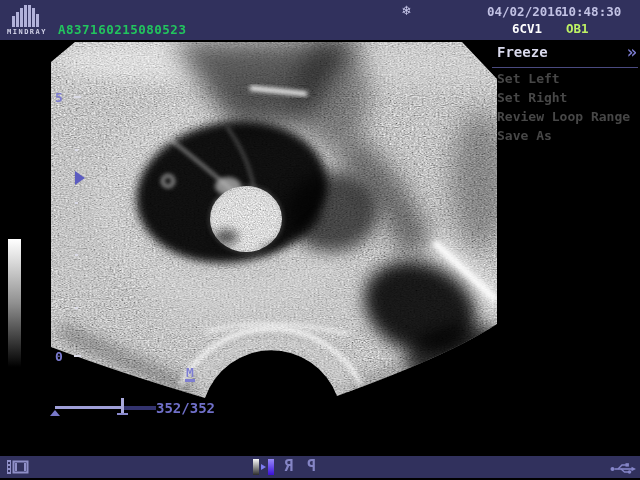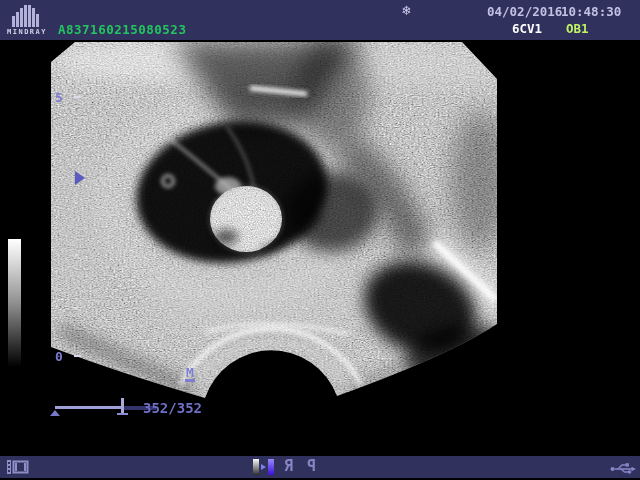--- a/index.html
+++ b/index.html
@@ -39,21 +39,21 @@
   #orient-marker{left:185px;top:366px;font-size:13px;color:#7d7dd1;border-bottom:3px solid #7d7dd1;
     line-height:13px;padding:0 1px;z-index:10;}
 
   
   #cine-track-light{left:55px;top:406px;width:68px;height:3px;background:#9f9fd8;z-index:10;}
   #cine-track-dark{left:123px;top:406px;width:33px;height:4px;background:#33336e;z-index:10;}
   #cine-cursor{left:121px;top:398px;width:3px;height:16px;background:#a9a9dc;z-index:11;}
   #cine-cursor-base{left:117px;top:413px;width:11px;height:2px;background:#8a8ace;z-index:11;}
   #cine-start-tri{left:50px;top:410px;width:0;height:0;z-index:10;
     border-left:5px solid transparent;border-right:5px solid transparent;border-bottom:6px solid #7878c8;}
-  #frame-counter{left:143px;top:400px;font-size:14px;color:#6f6fc8;z-index:10;}
+  #frame-counter{left:156px;top:400px;font-size:14px;color:#6f6fc8;z-index:10;}
 
   
   #bottombar{left:0;top:456px;width:640px;height:22px;background:#31315d;z-index:30;}
   #film-icon{position:absolute;left:7px;top:3px;}
   #graymap-icon{position:absolute;left:253px;top:3px;width:26px;height:16px;}
   #gm-left{position:absolute;left:0;top:0;width:6px;height:16px;background:linear-gradient(#fafafa,#2c2c2c);}
   #gm-arrow{position:absolute;left:8px;top:5px;width:0;height:0;
     border-top:3px solid transparent;border-bottom:3px solid transparent;border-left:5px solid #7d7df0;}
   #gm-right{position:absolute;left:15px;top:0;width:6px;height:16px;background:linear-gradient(#978af8,#3a10d8);}
   .flipglyph{position:absolute;top:1px;font-size:15px;color:#8585c5;}
@@ -160,20 +160,31 @@
     </div>
     <div id="logo-text" class="abs">MINDRAY</div>
     <div id="patient-id" class="abs">A837160215080523</div>
     <div id="freeze-ind" class="abs">❄</div>
     <div id="sys-date" class="abs">04/02/2016</div>
     <div id="sys-time" class="abs">10:48:30</div>
     <div id="probe-label" class="abs">6CV1</div>
     <div id="preset-label" class="abs">OB1</div>
   </div>
 
+  <div id="softmenu" class="abs">
+    <div id="menu-title-row">
+      <span id="menu-title">Freeze</span>
+      <span id="menu-chevron">»</span>
+    </div>
+    <div id="menu-divider"></div>
+    <div class="menu-item" id="mi0">Set Left</div>
+    <div class="menu-item" id="mi1">Set Right</div>
+    <div class="menu-item" id="mi2">Review Loop Range</div>
+    <div class="menu-item" id="mi3">Save As</div>
+  </div>
 
   <div id="graybar" class="abs"></div>
 
   <div class="tick" style="left:74px;top:96px;width:7px;"></div>
   <div class="tick" style="left:75px;top:149px;width:3px;"></div>
   <div class="tick" style="left:75px;top:202px;width:3px;"></div>
   <div class="tick" style="left:75px;top:254px;width:3px;"></div>
   <div class="tick" style="left:75px;top:307px;width:3px;"></div>
   <div class="tick" style="left:74px;top:355px;width:7px;"></div>
 

